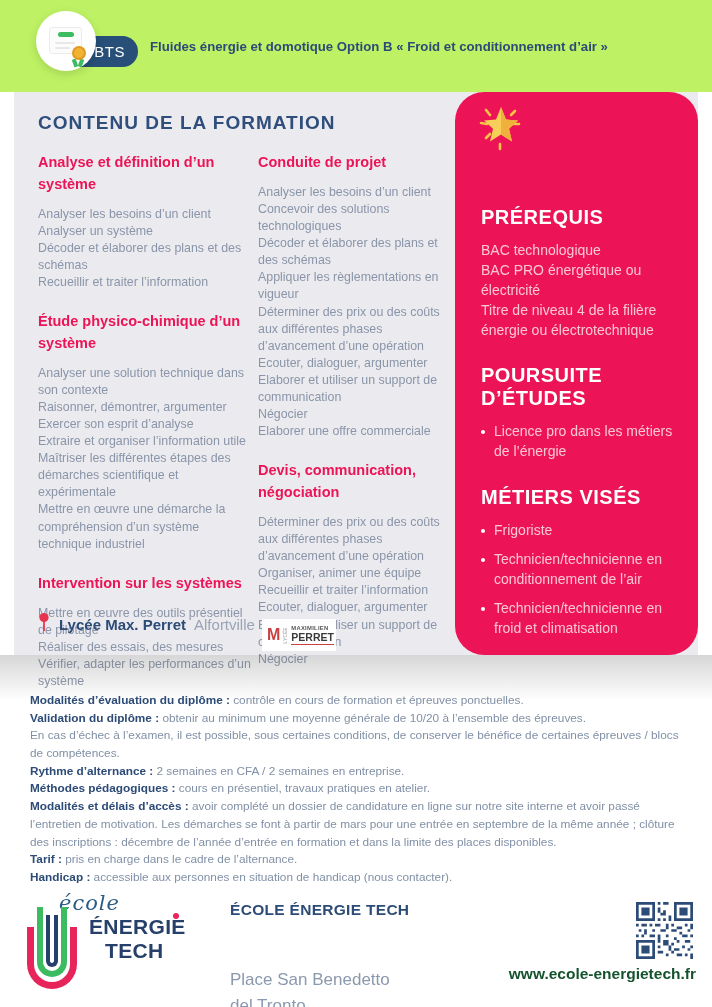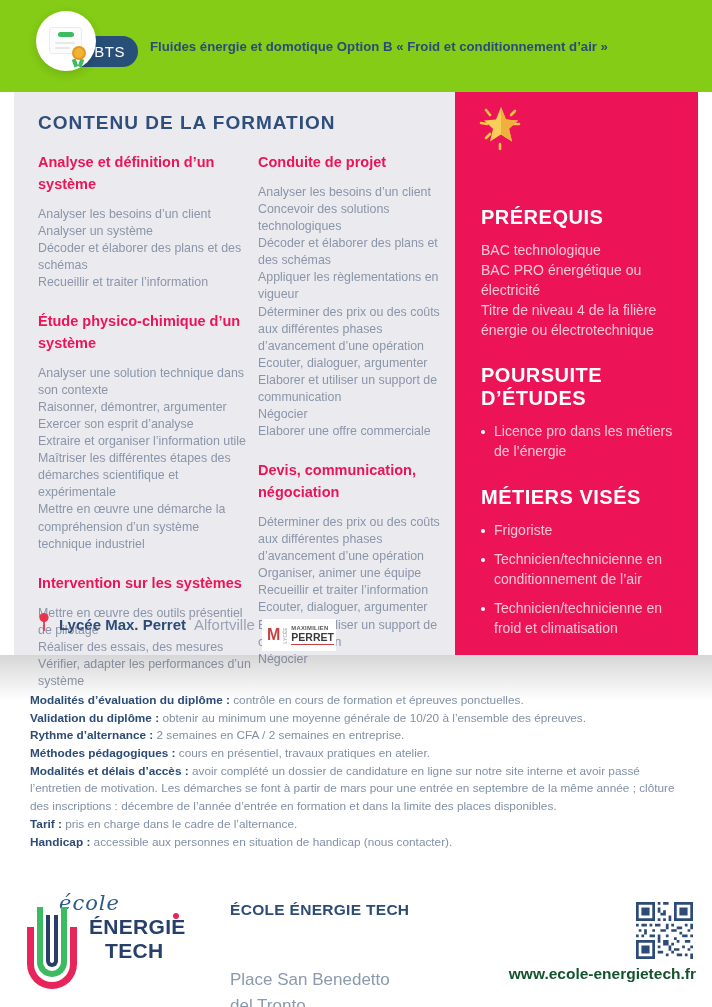--- a/index.html
+++ b/index.html
@@ -1,21 +1,21 @@
 <!DOCTYPE html>
 <html><head>
 <meta charset="utf-8">
 <style>
   * { margin:0; padding:0; box-sizing:border-box; }
   html,body { background:#fff; }
   body { width:712px; font-family:"Liberation Sans", sans-serif; }
   .page { position:relative; width:712px; height:1007px; background:#fff; overflow:hidden; }
 
   
-  .header { position:absolute; left:0; top:0; width:712px; height:92px; background:#84cc16; }
+  .header { position:absolute; left:0; top:0; width:712px; height:92px; background:#bef264; }
   .cert-badge { position:absolute; left:36px; top:11px; width:60px; height:60px; background:#fff; border-radius:50%;
     box-shadow:0 3px 10px rgba(0,0,0,.14); z-index:2; }
   .cert-card { position:absolute; left:13px; top:16px; width:33px; height:27px; background:#fcfcfc; border:1px solid #ececec; border-radius:3px; }
   .cert-bar { position:absolute; left:8px; top:4px; width:16px; height:5px; background:#3DBB61; border-radius:2.5px; }
   .cert-line { position:absolute; left:5px; height:2px; background:#e8e8e8; border-radius:1px; }
   .cert-line.l1 { top:14px; width:20px; }
   .cert-line.l2 { top:19px; width:15px; }
   .cert-medal { position:absolute; right:-5px; bottom:-7px; width:14px; height:14px; border-radius:50%;
     background:#F2B233; border:2px solid #E09A20; z-index:2; }
   .cert-ribbon { position:absolute; right:-2px; bottom:-14px; width:4px; height:8px; background:#3DBB61; transform:rotate(20deg); }
@@ -42,21 +42,21 @@
 
   .mp-logo { position:absolute; left:248px; top:527px; width:74px; height:32px; background:#fff;
     display:flex; align-items:center; padding:3px 5px; gap:3px; }
   .mp-m { font-weight:900; font-size:16px; color:#C94040; line-height:1; }
   .mp-lycee { writing-mode:vertical-rl; transform:rotate(180deg); font-size:4.5px; color:#999; letter-spacing:.4px; }
   .mp-names { display:flex; flex-direction:column; }
   .mp-top { font-size:5.8px; font-weight:bold; color:#555; letter-spacing:.3px; }
   .mp-bottom { font-size:10.5px; font-weight:bold; color:#3a3a3a; border-bottom:1.5px solid #C94040; line-height:1.15; }
 
   
-  .sidebar { position:absolute; left:441px; top:0; width:243px; height:563px; background:#EC1456; }
+  .sidebar { position:absolute; left:441px; top:0; width:243px; height:563px; background:#EC1456;border-radius:29px; }
   .star-icon { position:absolute; left:20px; top:10px; }
   .sb-content { position:absolute; left:26px; top:114px; width:200px; }
   .sb-section { margin-bottom:24px; }
   .sb-title { font-size:20px; font-weight:600; letter-spacing:.5px; color:#fff; margin-bottom:12px; }
   .sb-items { font-size:14px; line-height:1.42; color:rgba(255,255,255,.76); }
   .sb-bullet { display:flex; gap:9px; margin-bottom:9px; }
   .sb-dot { width:4px; height:4px; border-radius:50%; background:#fff; flex:0 0 4px; margin-top:8px; }
 
   .panel-shadow { position:absolute; left:0; top:655px; width:712px; height:46px;
     background:linear-gradient(to bottom, rgba(110,110,115,.28), rgba(255,255,255,0)); }
@@ -239,20 +239,21 @@
         </div>
       </div>
     </div>
   </div>
 
   <div class="panel-shadow"></div>
 
   <div class="modalites">
     <div><span class="mod-label">Modalités d’évaluation du diplôme :</span> <span>contrôle en cours de formation et épreuves ponctuelles.</span></div>
     <div><span class="mod-label">Validation du diplôme :</span> <span>obtenir au minimum une moyenne générale de 10/20 à l’ensemble des épreuves.</span></div>
+    <div><span class="mod-label"></span><span>En cas d’échec à l’examen, il est possible, sous certaines conditions, de conserver le bénéfice de certaines épreuves / blocs de compétences.</span></div>
     <div><span class="mod-label">Rythme d’alternance :</span> <span>2 semaines en CFA / 2 semaines en entreprise.</span></div>
     <div><span class="mod-label">Méthodes pédagogiques :</span> <span>cours en présentiel, travaux pratiques en atelier.</span></div>
     <div><span class="mod-label">Modalités et délais d’accès :</span> <span>avoir complété un dossier de candidature en ligne sur notre site interne et avoir passé l’entretien de motivation. Les démarches se font à partir de mars pour une entrée en septembre de la même année ; clôture des inscriptions : décembre de l’année d’entrée en formation et dans la limite des places disponibles.</span></div>
     <div><span class="mod-label">Tarif :</span> <span>pris en charge dans le cadre de l’alternance.</span></div>
     <div><span class="mod-label">Handicap :</span> <span>accessible aux personnes en situation de handicap (nous contacter).</span></div>
   </div>
 
   <div class="footer-logo">
     <span class="logo-script">école</span>
     <div class="logo-u outer"></div>

